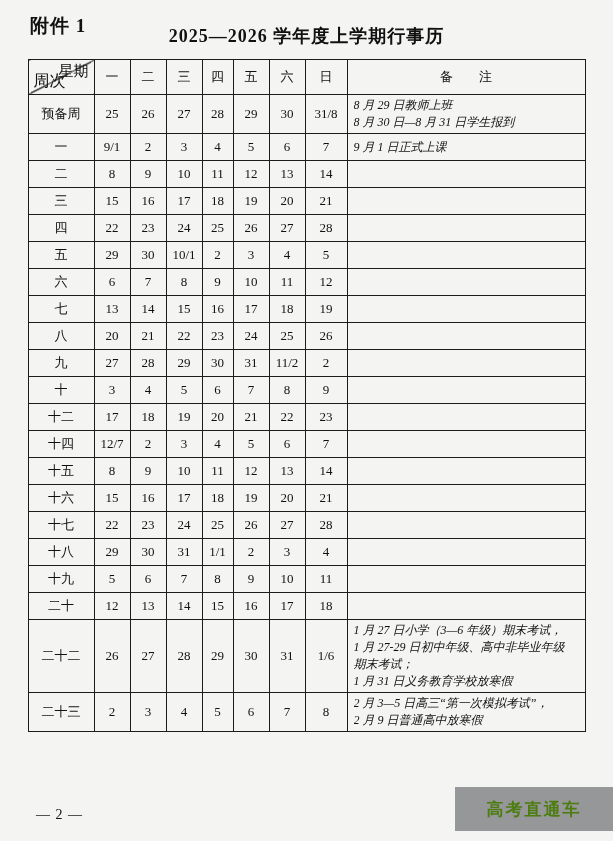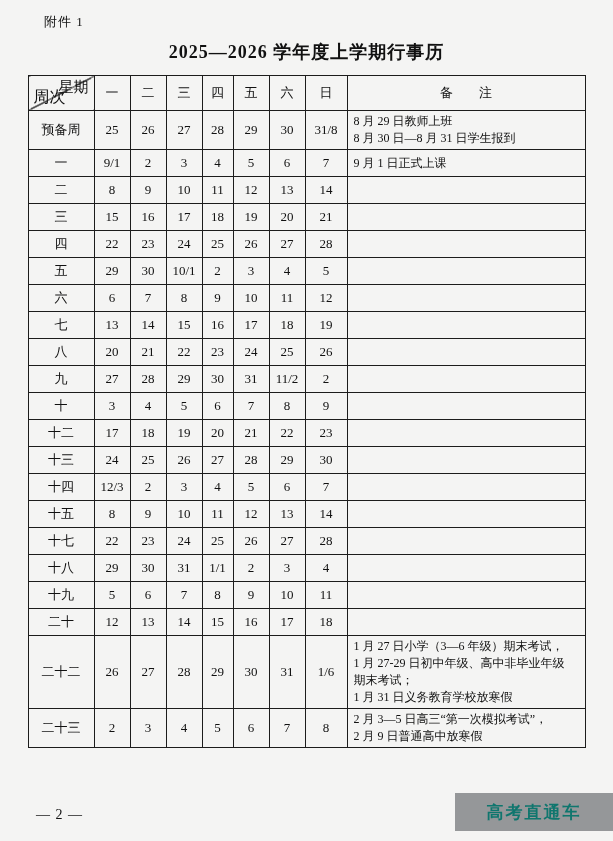--- a/index.html
+++ b/index.html
@@ -7,25 +7,25 @@
     position:relative;
     width:613px;height:841px;
     margin:0 auto;
     background:#f4f4f3;
     font-family:"Liberation Serif","DejaVu Serif",serif;
     color:#111;
     overflow:hidden;
     box-sizing:border-box;
   }
   .attachment{
-    position:absolute;top:13px;left:44px;
-    font-size:13px;font-weight:normal;letter-spacing:1px;
+    position:absolute;top:13px;left:30px;
+    font-size:19px;font-weight:bold;letter-spacing:1px;
   }
   .title{
-    margin:0;padding-top:40px;
+    margin:0;padding-top:24px;
     text-align:center;
     font-size:18px;font-weight:bold;letter-spacing:1px;
   }
   table.calendar{
     width:557px;
     margin:11px auto 0 auto;
     border-collapse:collapse;
     table-layout:fixed;
     border:1.5px solid #1c1c1c;
   }
@@ -53,30 +53,31 @@
   .week-cell{text-align:center;margin-left:32px;}
   .remarks-cell{
     text-align:left !important;
     padding:2px 4px 2px 6px !important;
   }
   .remark-line{
     font-size:12px;
     line-height:17px;
     white-space:nowrap;
     overflow:hidden;
+    font-style:italic;
   }
   .page-number{
     position:absolute;left:36px;bottom:18px;
     font-size:14px;letter-spacing:1px;
   }
   .watermark{
     position:absolute;right:0;bottom:10px;
-    width:158px;height:38px;
+    width:158px;height:44px;
     background:rgba(135,138,140,0.88);
-    color:#0f766e;
+    color:#4d7c0f;
     font-size:17px;font-weight:bold;letter-spacing:2px;
     display:flex;align-items:center;justify-content:center;
     font-family:"Liberation Sans","DejaVu Sans",sans-serif;
     margin-top:36px;
   }
 </style>
 </head>
 <body>
 
 <div class="page">
@@ -245,50 +246,50 @@
           <td class="day-cell">17</td>
           <td class="day-cell">18</td>
           <td class="day-cell">19</td>
           <td class="day-cell">20</td>
           <td class="day-cell">21</td>
           <td class="day-cell">22</td>
           <td class="day-cell">23</td>
           <td class="remarks-cell"></td>
         </tr>
         <tr>
-          <td class="week-cell">十三</td>
-          <td class="day-cell">24</td>
-          <td class="day-cell">25</td>
-          <td class="day-cell">26</td>
-          <td class="day-cell">27</td>
-          <td class="day-cell">28</td>
-          <td class="day-cell">29</td>
-          <td class="day-cell">30</td>
-          <td class="remarks-cell"></td>
-        </tr>
-        <tr>
           <td class="week-cell">十四</td>
-          <td class="day-cell">12/3</td>
+          <td class="day-cell">12/7</td>
           <td class="day-cell">2</td>
           <td class="day-cell">3</td>
           <td class="day-cell">4</td>
           <td class="day-cell">5</td>
           <td class="day-cell">6</td>
           <td class="day-cell">7</td>
           <td class="remarks-cell"></td>
         </tr>
         <tr>
           <td class="week-cell">十五</td>
           <td class="day-cell">8</td>
           <td class="day-cell">9</td>
           <td class="day-cell">10</td>
           <td class="day-cell">11</td>
           <td class="day-cell">12</td>
           <td class="day-cell">13</td>
           <td class="day-cell">14</td>
+          <td class="remarks-cell"></td>
+        </tr>
+        <tr>
+          <td class="week-cell">十六</td>
+          <td class="day-cell">15</td>
+          <td class="day-cell">16</td>
+          <td class="day-cell">17</td>
+          <td class="day-cell">18</td>
+          <td class="day-cell">19</td>
+          <td class="day-cell">20</td>
+          <td class="day-cell">21</td>
           <td class="remarks-cell"></td>
         </tr>
         <tr>
           <td class="week-cell">十七</td>
           <td class="day-cell">22</td>
           <td class="day-cell">23</td>
           <td class="day-cell">24</td>
           <td class="day-cell">25</td>
           <td class="day-cell">26</td>
           <td class="day-cell">27</td>

